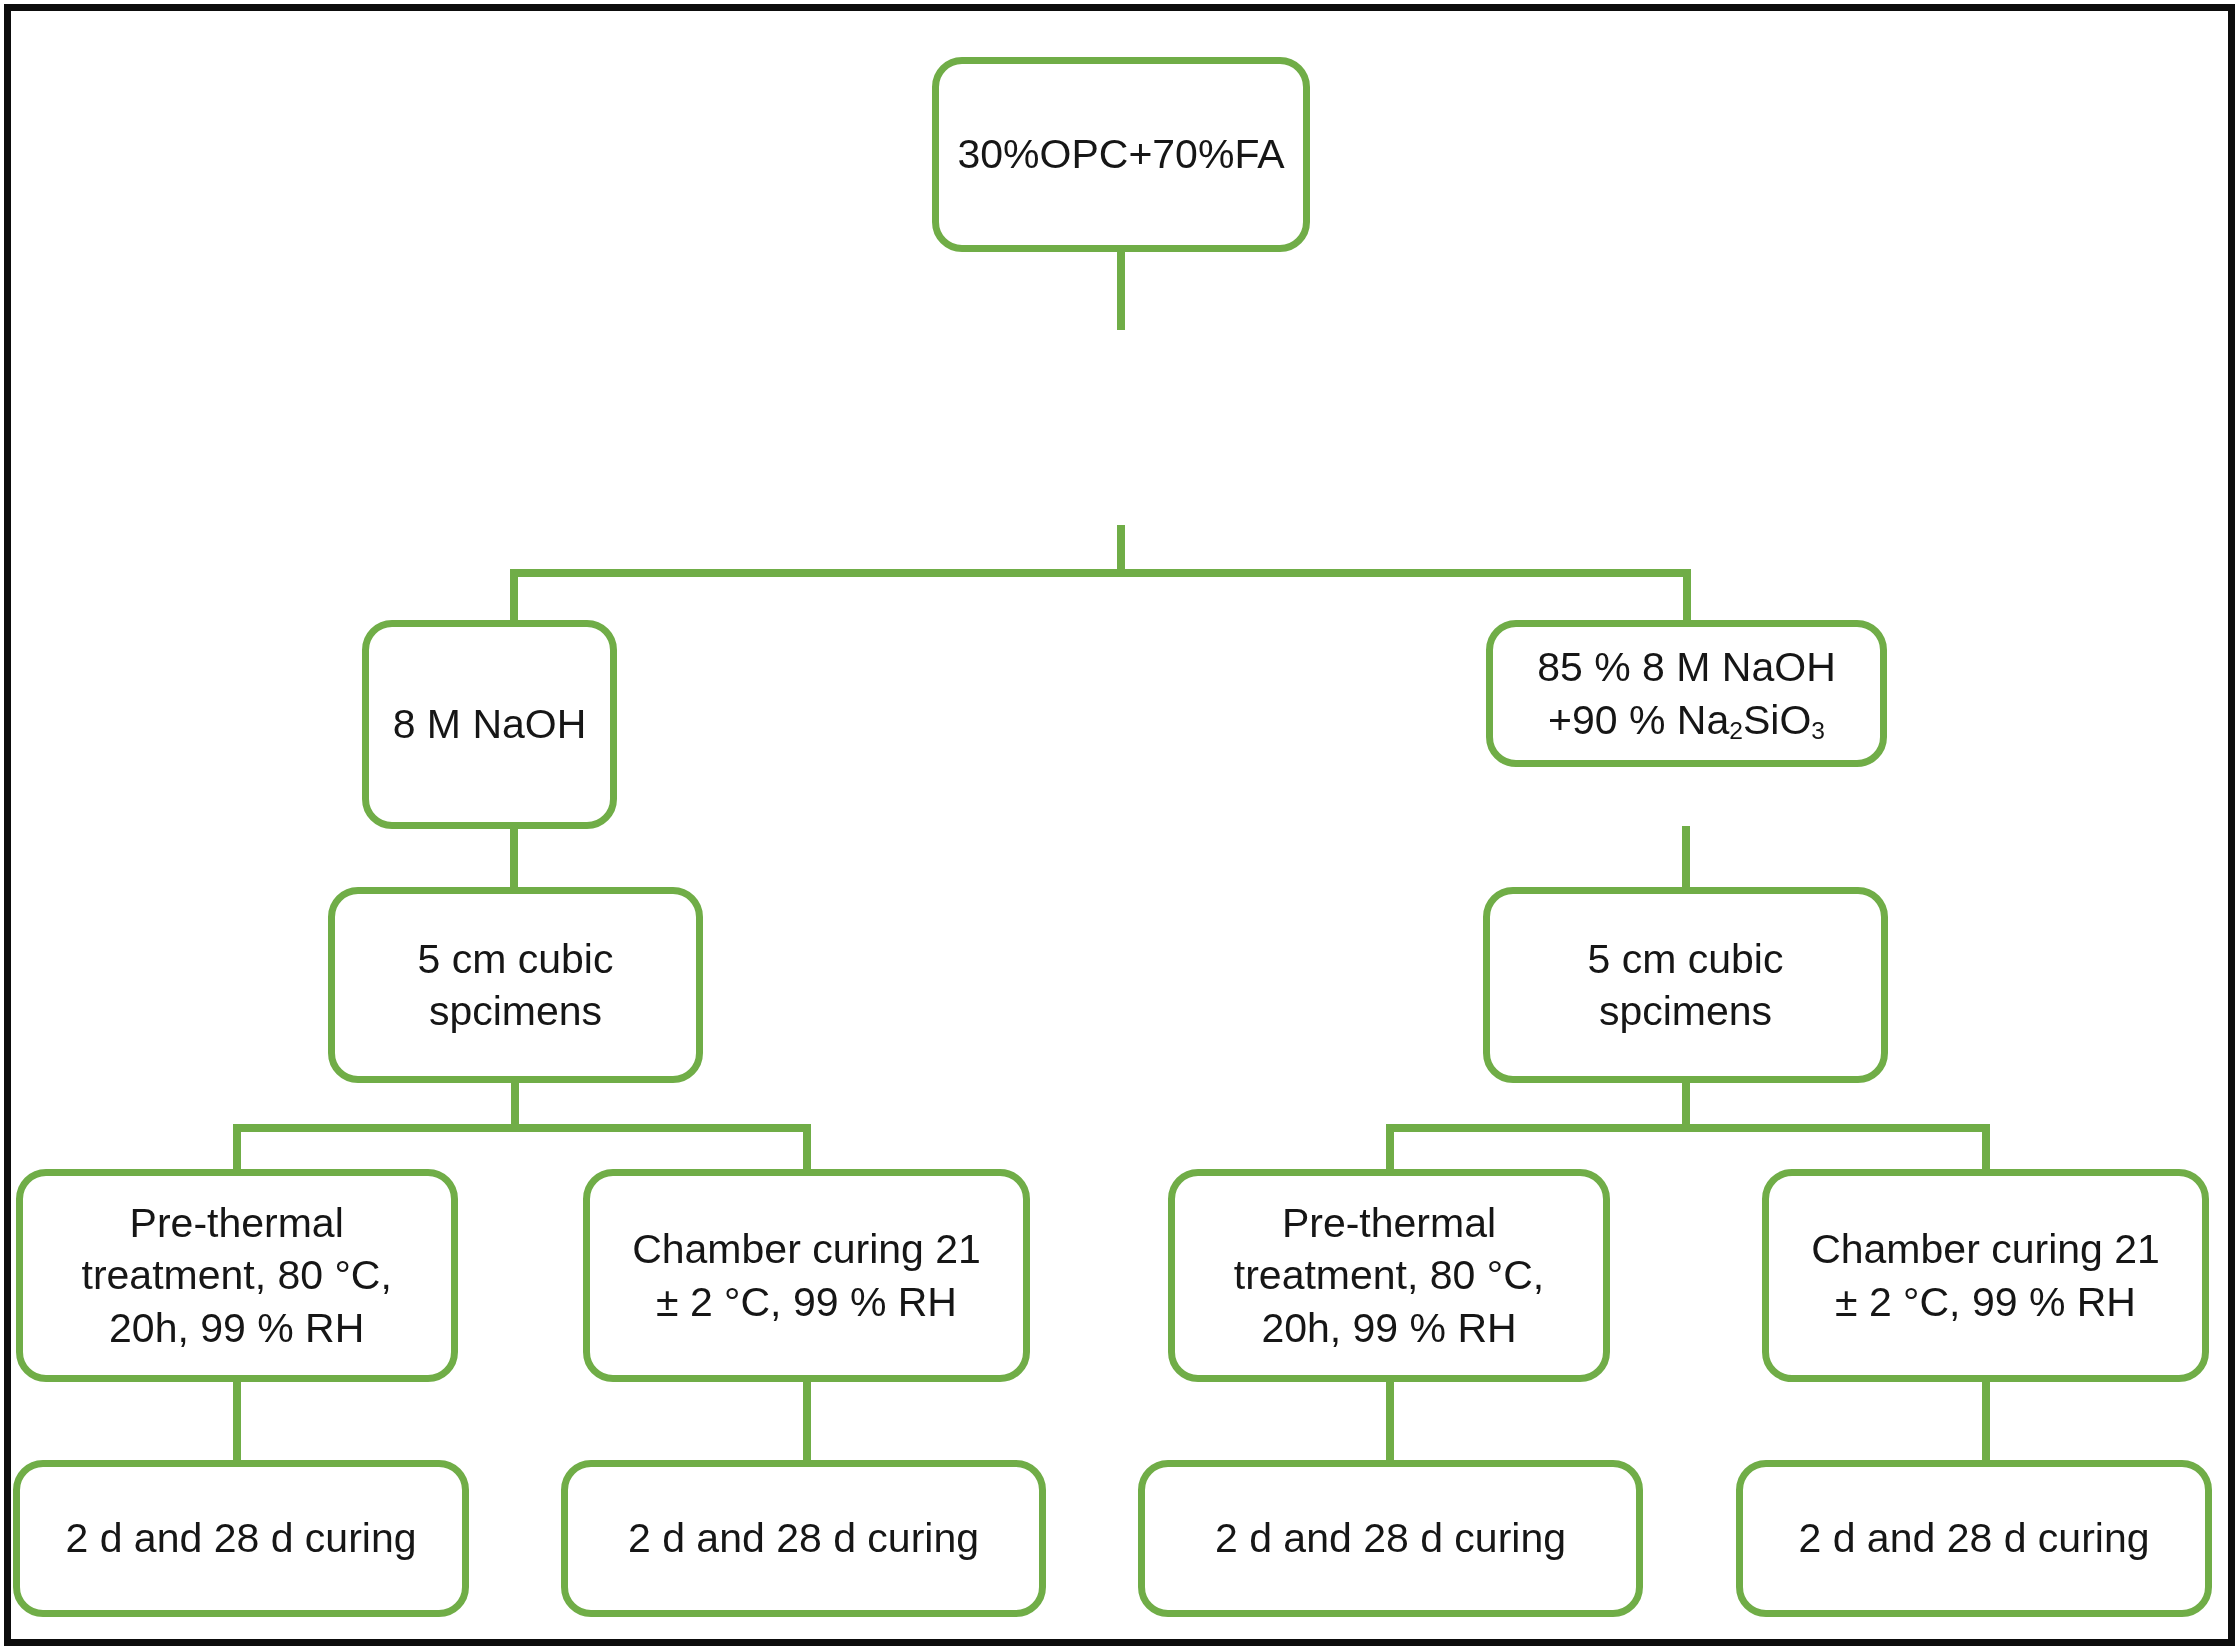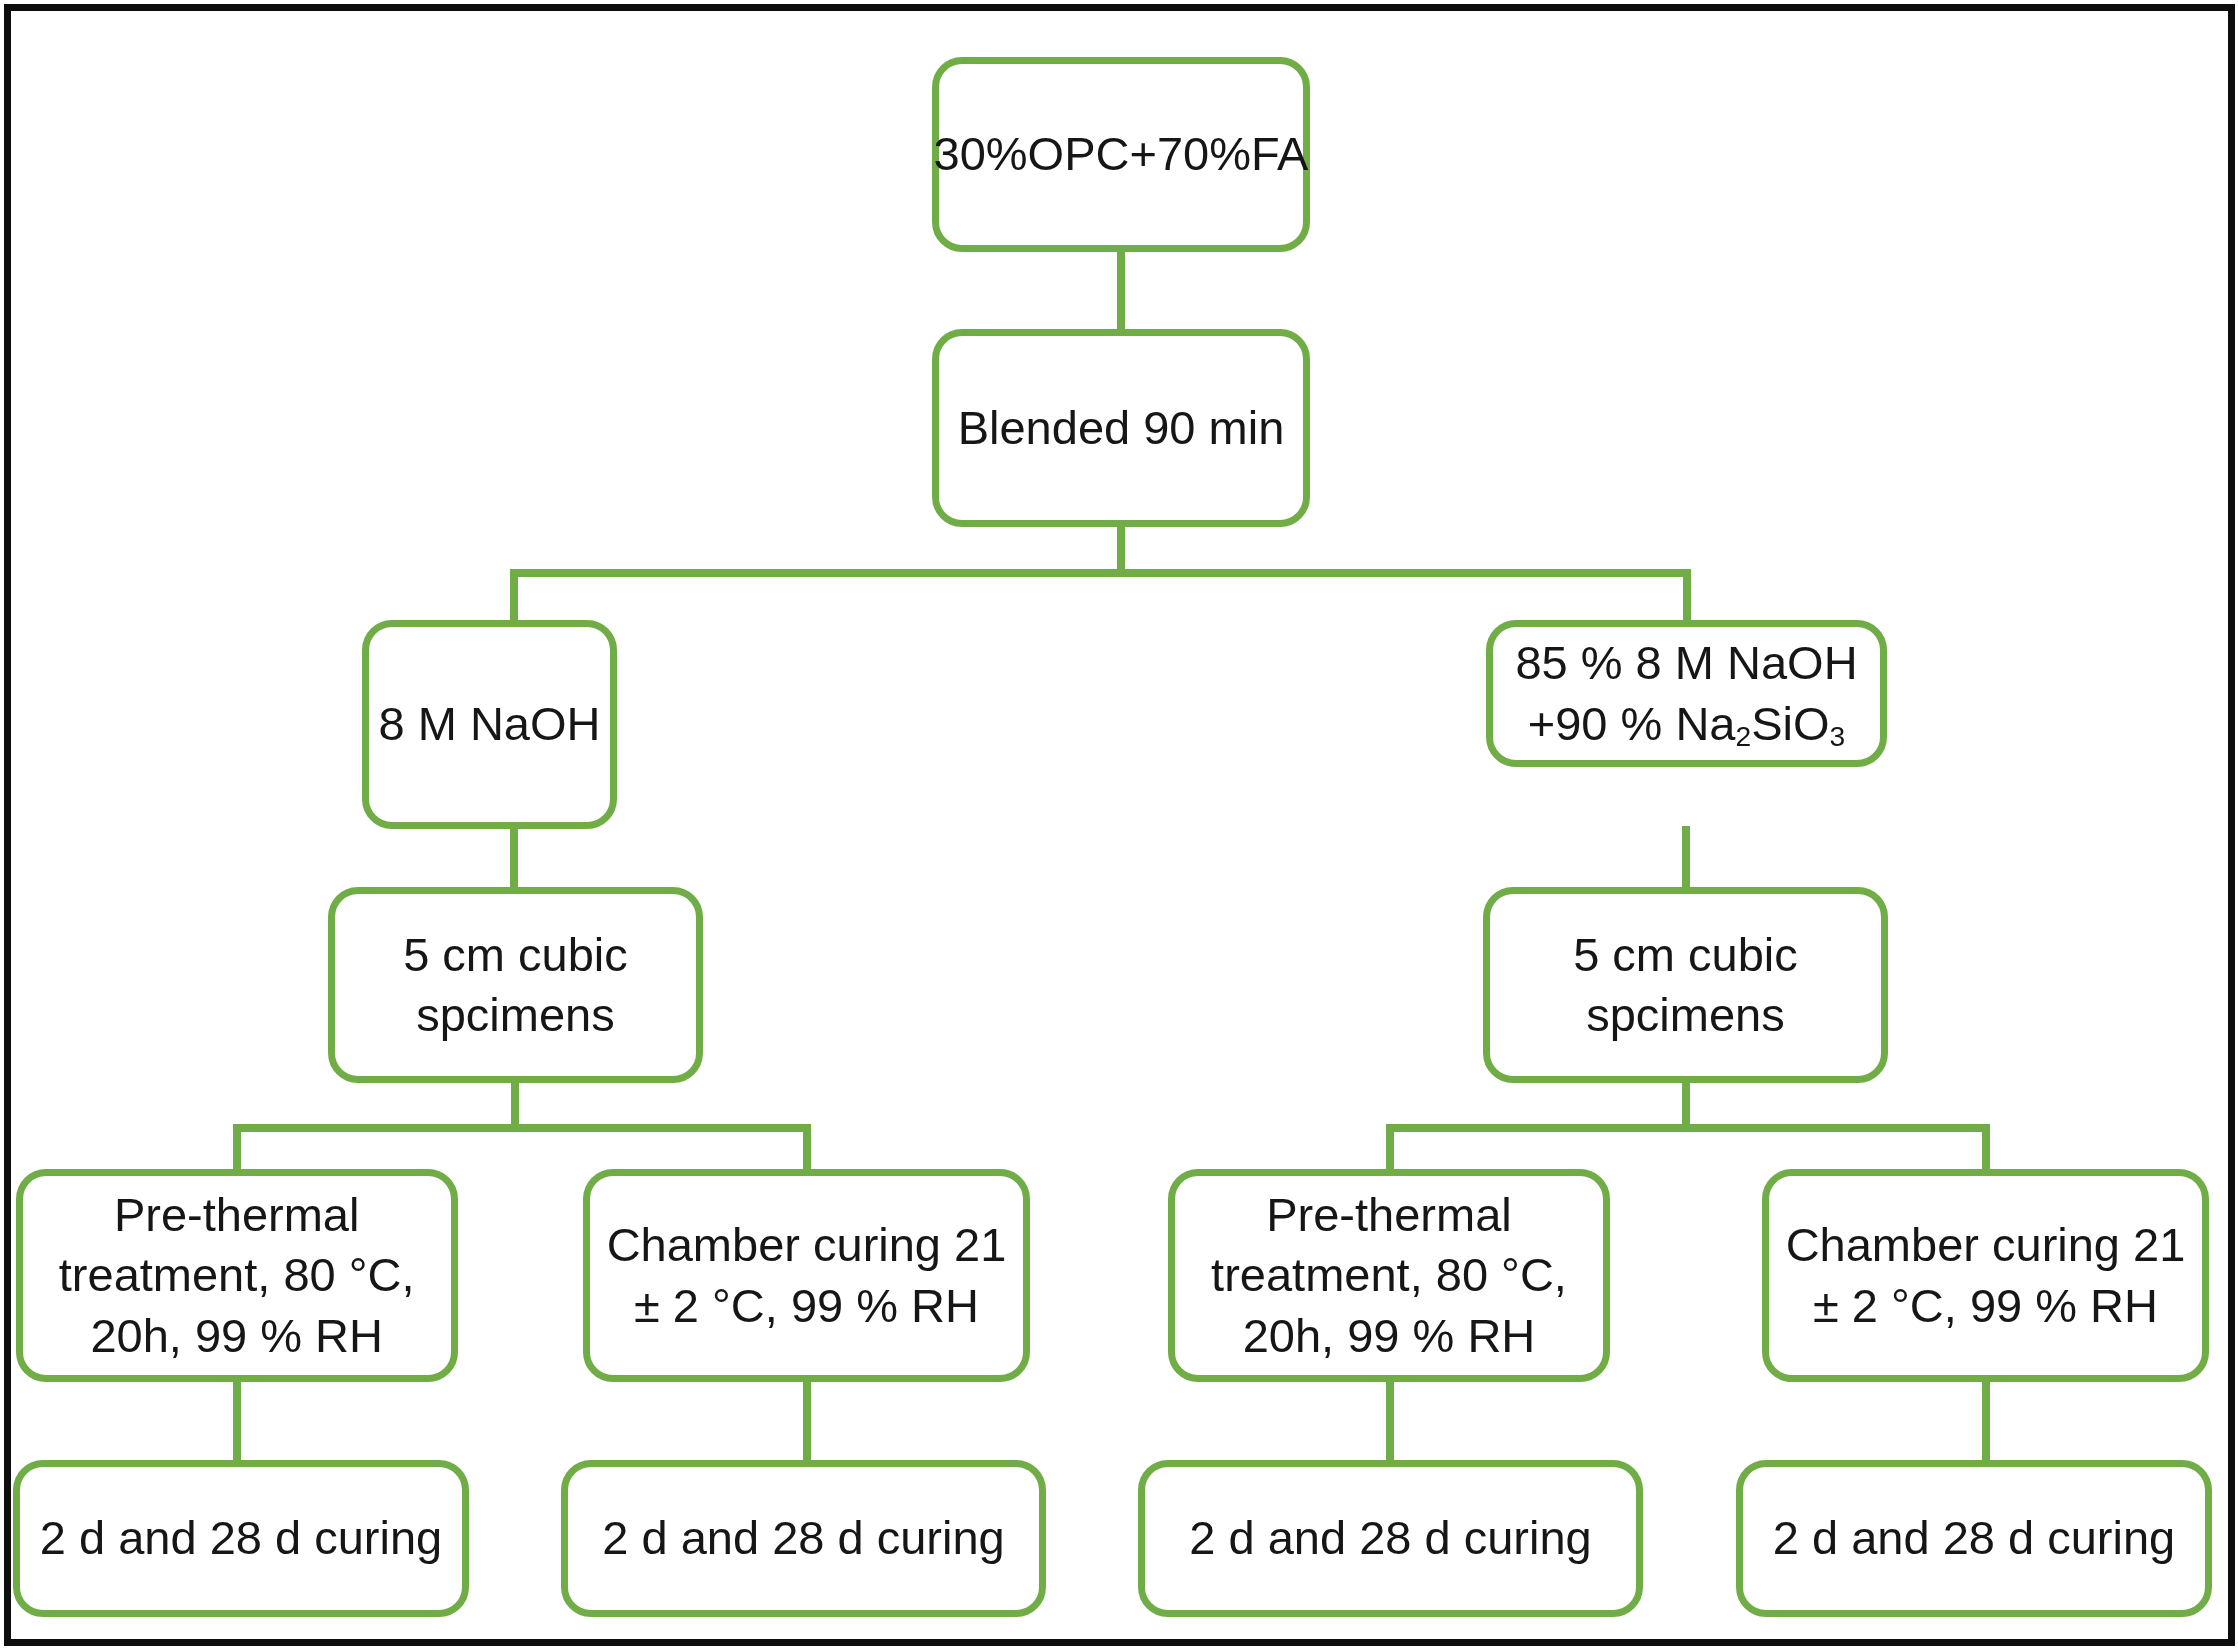--- a/index.html
+++ b/index.html
@@ -25,21 +25,21 @@
   }
   .node {
     position: absolute;
     border: 7.9px solid #70AD47;
     border-radius: 30px;
     background: #ffffff;
     display: flex;
     align-items: center;
     justify-content: center;
     text-align: center;
-    font-size: 47px;
+    font-size: 41px;
     line-height: 1.28;
     padding: 4.3px 5.7px;
   }
   .node-label { white-space: pre; }
   .node-label.rich { white-space: normal; }
   sub { font-size: 0.6em; vertical-align: -0.22em; line-height: 0; }
   .vline, .hline {
     position: absolute;
     background: #70AD47;
   }
@@ -68,23 +68,20 @@
   <div class="vline" style="left:1982px;top:1124px;height:49px"></div>
   <div class="vline" style="left:233px;top:1380px;height:83px"></div>
   <div class="vline" style="left:803px;top:1380px;height:83px"></div>
   <div class="vline" style="left:1386px;top:1380px;height:83px"></div>
   <div class="vline" style="left:1982px;top:1380px;height:83px"></div>
 
   <div class="node" style="left:932px;top:57px;width:378px;height:195px">
     <span class="node-label">30%OPC+70%FA</span>
   </div>
 
-  <div class="node" style="left:932px;top:329px;width:378px;height:198px">
-    <span class="node-label">Blended 90 min</span>
-  </div>
 
   <div class="node" style="left:362px;top:620px;width:255px;height:209px">
     <span class="node-label">8 M NaOH</span>
   </div>
 
   <div class="node" style="left:1486px;top:620px;width:401px;height:147px">
       <span class="node-label rich"><span>85 % 8 M NaOH</span><br><span>+90 % Na</span><sub>2</sub><span>SiO</span><sub>3</sub></span>
     </div>
 
   <div class="node" style="left:328px;top:887px;width:375px;height:196px">

